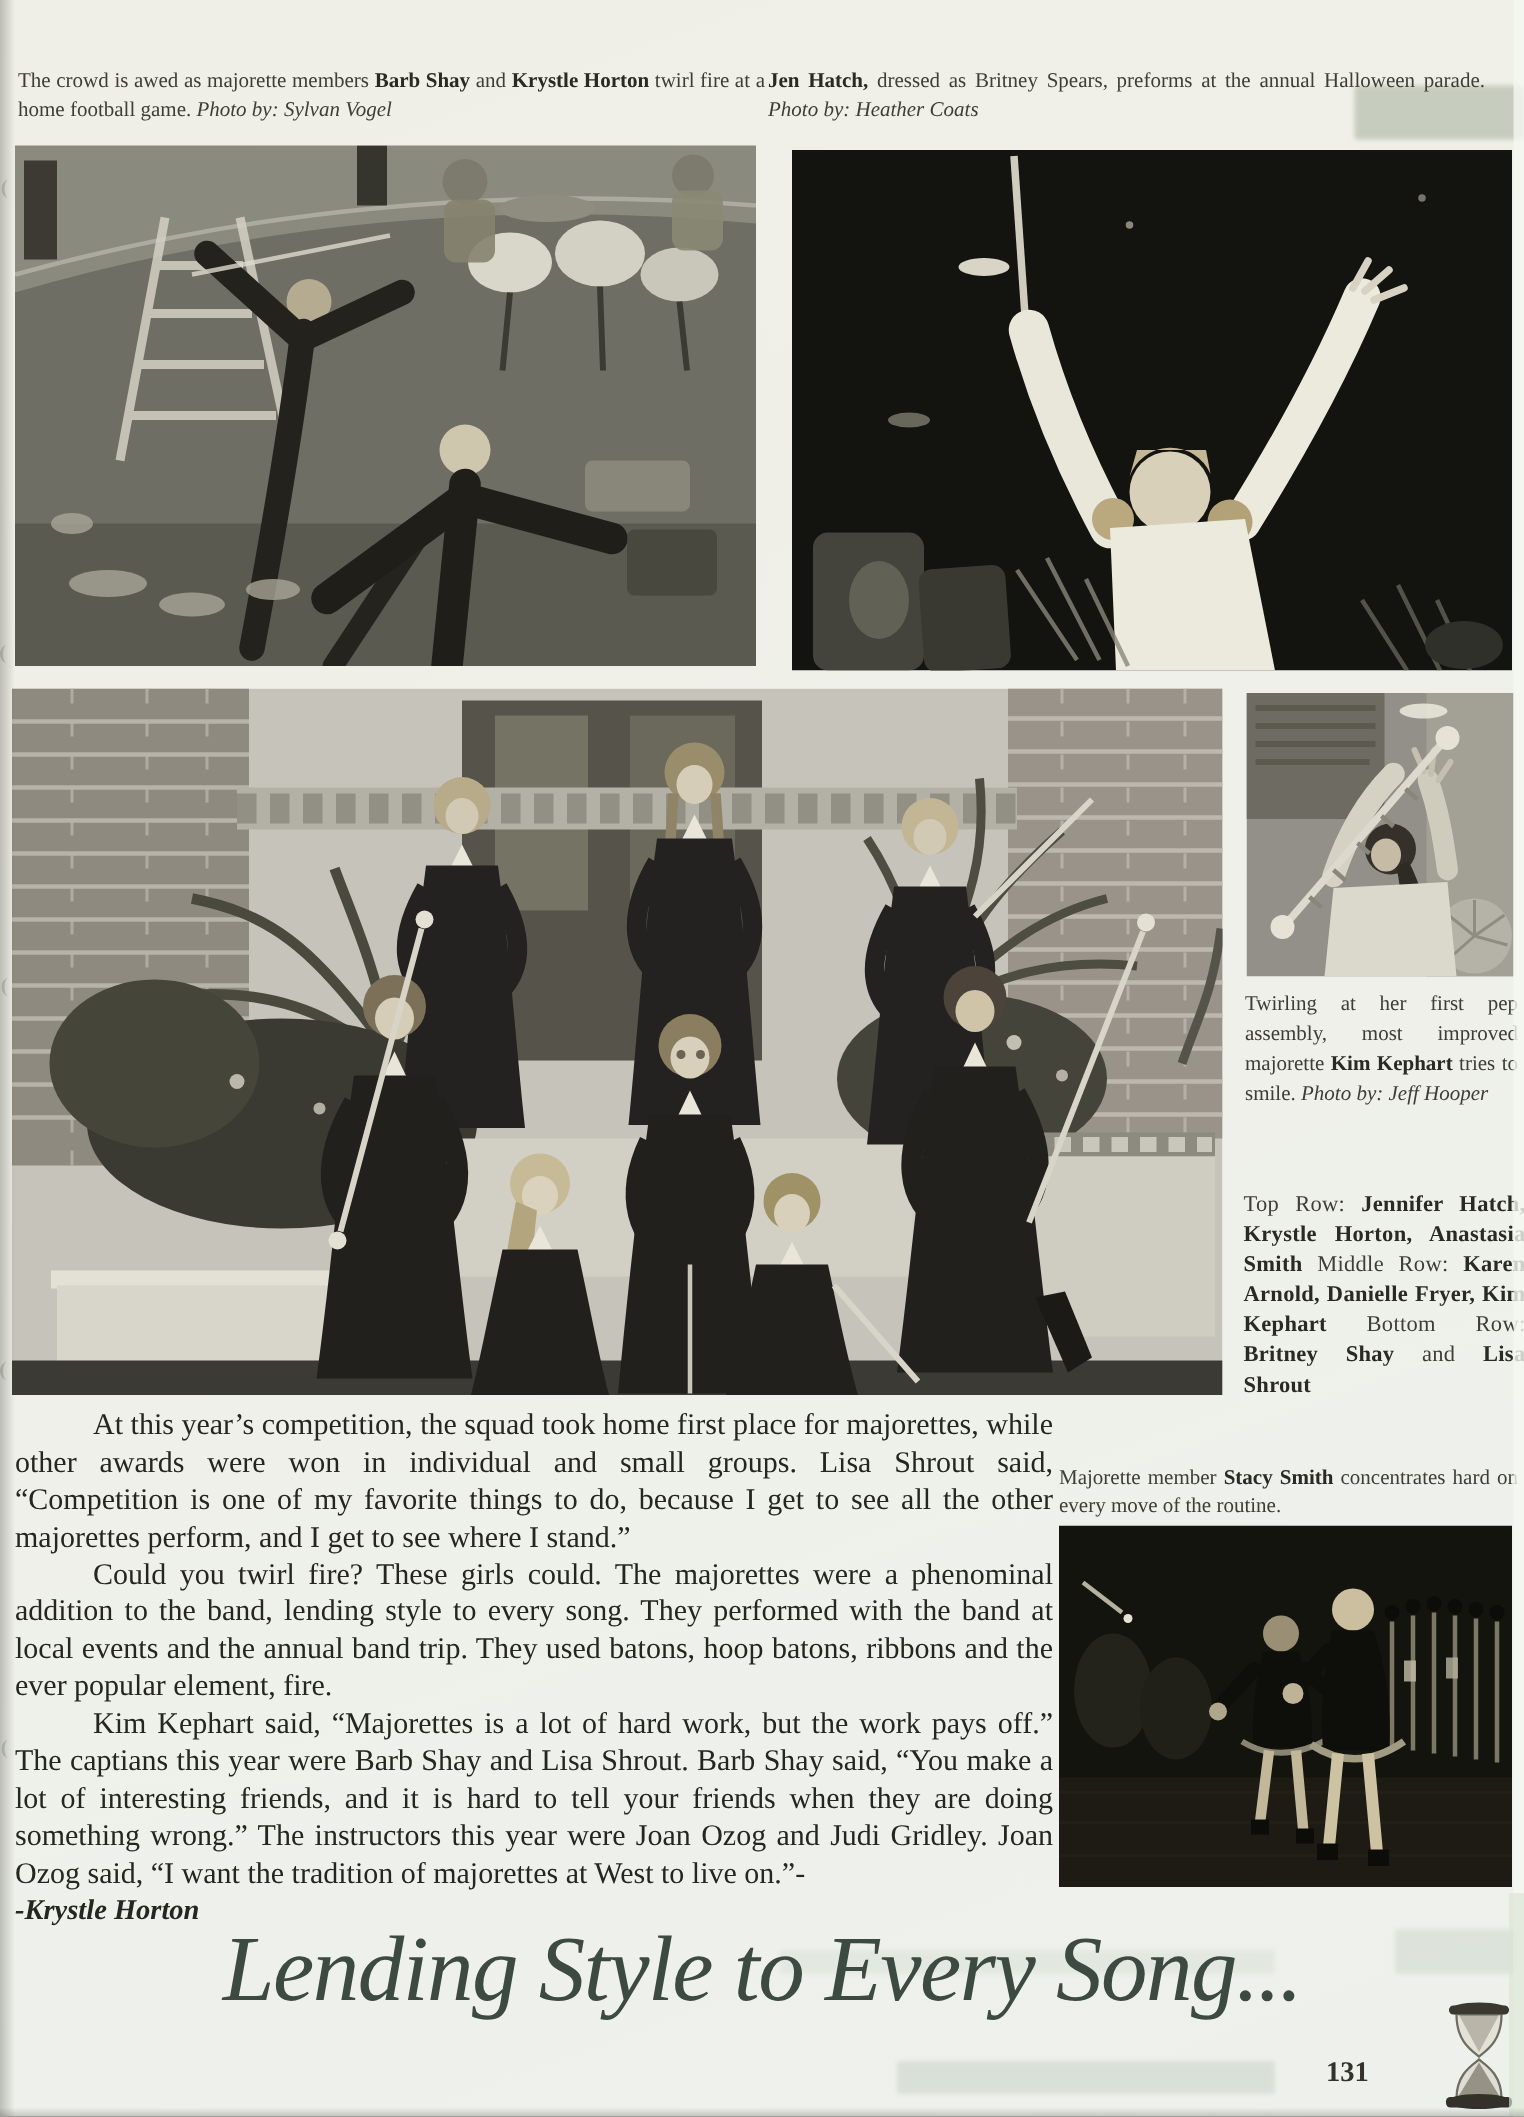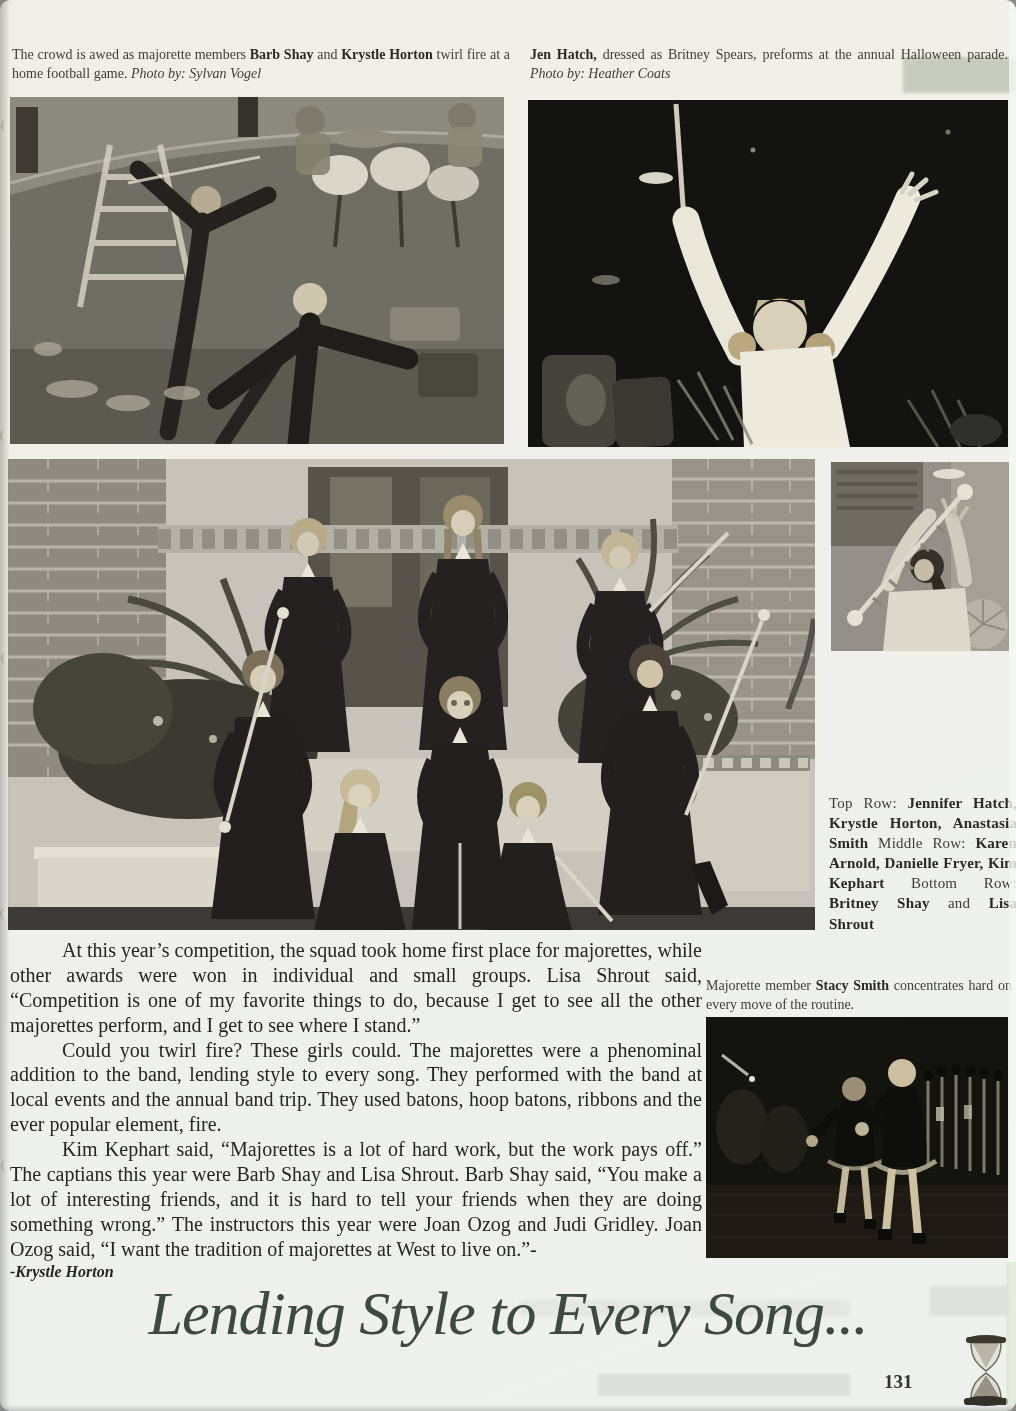--- a/index.html
+++ b/index.html
@@ -1,56 +1,55 @@
 <!DOCTYPE html>
 <html><head>
 <meta charset="utf-8">
 <style>
   html,body{margin:0;padding:0;background:#888;}
   .page{
     position:relative; width:1016px; height:1411px; overflow:hidden;
     background:linear-gradient(160deg,#f0efe7 0%,#eff0ea 55%,#edf1ec 100%);
     font-family:"Liberation Serif","DejaVu Serif",serif;
-    border-radius:11px;
   }
   .edge-shadow-left{position:absolute;left:0;top:0;width:10px;height:100%;
     background:linear-gradient(90deg,rgba(70,72,60,.30),rgba(70,72,60,0));}
   .edge-shadow-bottom{position:absolute;left:0;bottom:0;width:100%;height:6px;
     background:linear-gradient(0deg,rgba(40,42,34,.22),rgba(40,42,34,0));}
   .edge-strip-right{position:absolute;right:0;top:0;width:7px;height:100%;background:#f5f7f1;opacity:.8;}
   .edge-green-br{position:absolute;right:0;top:1262px;width:10px;height:149px;background:#d9e5d4;opacity:.65;}
   .scan-mark{position:absolute;width:7px;height:12px;border-left:2px solid #9aa095;
     border-radius:60% 0 0 60%;opacity:.45;filter:blur(.4px);}
   .ghost{position:absolute;filter:blur(1.5px);border-radius:2px;}
   .ghost-band-tr{left:903px;top:57px;width:113px;height:36px;background:#9daa96;opacity:.5;}
   .ghost-club{left:598px;top:1374px;width:252px;height:22px;background:#aebcab;opacity:.30;}
   .ghost-right-sm{left:930px;top:1286px;width:82px;height:30px;background:#b4c1b0;opacity:.28;}
   .ghost-title-bar{left:520px;top:1300px;width:330px;height:16px;background:#c3cfc1;opacity:.25;}
 
   .cap{position:absolute;font-size:14px;line-height:1.36;color:#3e3d36;text-align:justify;}
   .cap .b{font-weight:700;color:#2a2924;}
   .cap .i{font-style:italic;}
   .cap-football{left:12px;top:45px;width:498px;}
-  .cap-halloween{left:530px;top:45px;width:478px;}
+  .cap-halloween{left:512px;top:45px;width:478px;}
   .cap-kim{left:830px;top:660px;width:182px;line-height:1.42;}
   .cap-roster{left:829px;top:793px;width:188px;font-size:15px;line-height:1.34;letter-spacing:.2px;}
   .cap-stacy{left:706px;top:976px;width:306px;}
 
   figure{margin:0;position:absolute;}
   figure svg{display:block;width:100%;height:100%;}
   .photo-football{left:10px;top:97px;width:494px;height:347px;}
   .photo-halloween{left:528px;top:100px;width:480px;height:347px;}
   .photo-group{left:8px;top:459px;width:807px;height:471px;}
   .photo-kim{left:831px;top:462px;width:178px;height:189px;}
   .photo-stacy{left:706px;top:1017px;width:302px;height:241px;}
 
   .body-text{position:absolute;left:10px;top:938px;width:692px;color:#262620;
     font-size:20px;line-height:1.245;text-align:justify;}
   .body-text p{margin:0;text-indent:52px;}
-  .body-text .signature{font-weight:700;font-style:italic;text-indent:0;font-size:16px;}
+  .body-text .signature{font-weight:700;font-style:italic;text-indent:0;font-size:19px;}
 
   .footer-title{position:absolute;left:0;top:1278px;width:1016px;text-align:center;
     font-size:62px;letter-spacing:-1px;color:#3d4a42;white-space:nowrap;}
   .page-number{position:absolute;left:884px;top:1371px;font-size:19px;font-weight:700;color:#33332b;}
   .hourglass{position:absolute;left:962px;top:1333px;width:48px;height:76px;}
 </style>
 </head>
 <body>
 
 <div class="page">
@@ -301,20 +300,21 @@
         <path d="M58,130 L134,126 L140,189 L52,189 Z" fill="#dbd8cc"></path>
       </g>
       <path d="M28,152 L130,34" stroke="#ddd9cc" stroke-width="5"></path>
       <path d="M42,136 l8,7 M58,118 l8,7 M74,100 l8,7 M90,82 l8,7 M106,64 l8,7" stroke="#8a867a" stroke-width="3"></path>
       <circle cx="24" cy="156" r="8" fill="#e6e3d6"></circle>
         <circle cx="134" cy="30" r="8" fill="#e6e3d6"></circle>
       <ellipse cx="118" cy="12" rx="16" ry="5" fill="#e8e5d8" opacity=".9"></ellipse>
     </svg>
   </figure>
 
+  <div class="cap cap-kim"><span class="">Twirling at her first pep assembly,  most improved majorette </span><span class="b ">Kim Kephart</span><span class=""> tries to smile.  </span><span class="i">Photo by: Jeff Hooper</span></div>
   <div class="cap cap-roster"><span class="">Top Row: </span><span class="b ">Jennifer Hatch, Krystle Horton, Anastasia Smith</span><span class=""> Middle Row: </span><span class="b ">Karen Arnold, Danielle Fryer, Kim Kephart</span><span class=""> Bottom Row: </span><span class="b ">Britney Shay</span><span class=""> and </span><span class="b ">Lisa Shrout</span></div>
 
   <div class="body-text">
     <p>At this year’s competition, the squad took home first place for majorettes, while other awards were won in individual and small groups.   Lisa Shrout said, “Competition is one of my favorite things to do, because I get to see all the other majorettes perform, and I get to see where I stand.”</p>
     <p>Could you twirl fire?  These girls could.  The majorettes were a phenominal addition to the band, lending style to every song.  They performed with the band at local events and the annual band trip.  They used batons, hoop batons, ribbons and the ever popular element, fire.</p>
     <p>Kim Kephart said, “Majorettes is a lot of hard work, but the work pays off.”  The captians this year were Barb Shay and Lisa Shrout.  Barb Shay said, “You make a lot of interesting friends, and it is hard to tell your friends when they are doing something wrong.”  The instructors this year were Joan Ozog and Judi Gridley.  Joan Ozog said, “I want the tradition of majorettes at West to live on.”-</p>
     <p class="signature">-Krystle Horton</p>
   </div>
 
   <div class="cap cap-stacy"><span class="">Majorette member </span><span class="b ">Stacy Smith</span><span class=""> concentrates hard on every move of the routine.</span></div>

